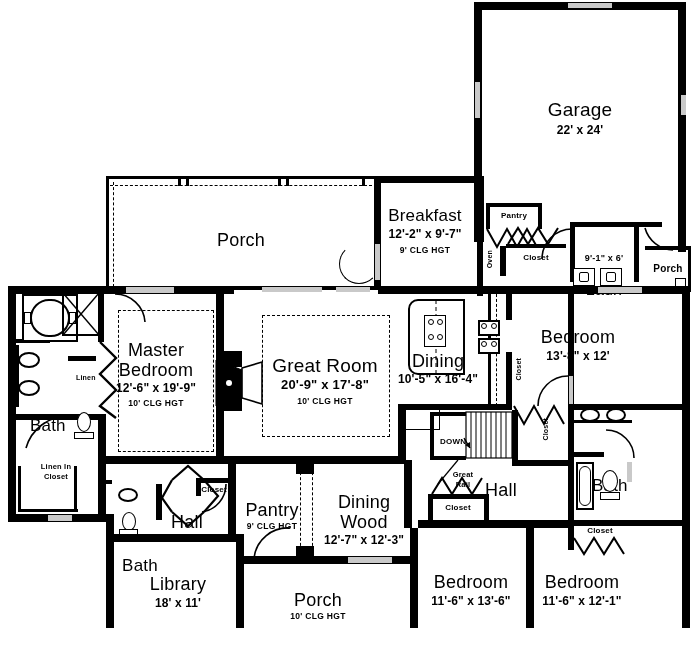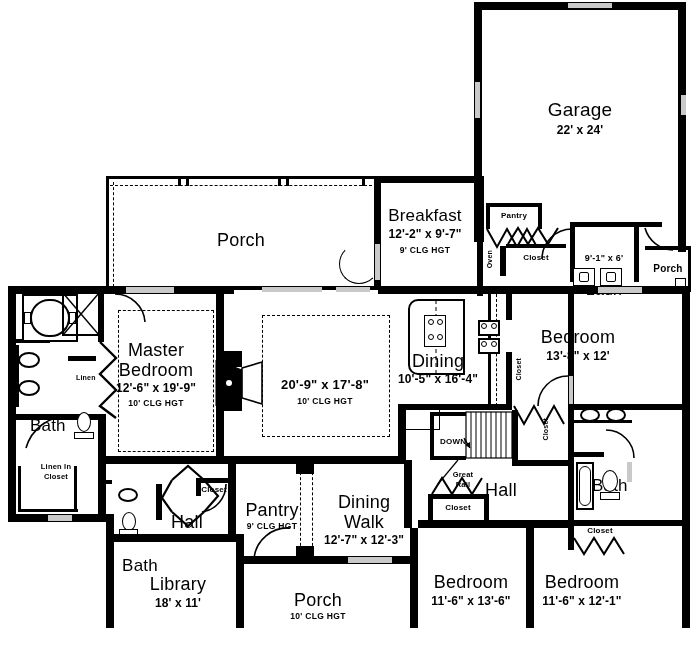--- a/index.html
+++ b/index.html
@@ -182,20 +182,21 @@
 
   <div class="wall" style="left:216px;top:351px;width:26px;height:16px;"></div>
   <div class="wall" style="left:216px;top:395px;width:26px;height:16px;"></div>
   <svg style="left:216px;top:360px;width:48px;height:46px;">
     <polygon points="0,0 26,10 26,36 0,46" fill="#000" stroke="#000" stroke-width="1"></polygon>
     <polygon points="26,8 46,2 46,44 26,38" fill="#fff" stroke="#000" stroke-width="1.6"></polygon>
     <circle cx="13" cy="23" r="3" fill="#fff"></circle>
   </svg>
 
   <div class="dash" style="left:262px;top:315px;width:128px;height:122px;"></div>
+  <div class="lbl name ctr" style="left:325px;top:355px;font-size:19px;">Great Room</div>
   <div class="lbl dim-lg ctr" style="left:325px;top:378px;">20'-9" x 17'-8"</div>
   <div class="lbl clg ctr" style="left:325px;top:397px;">10' CLG HGT</div>
   <div class="wall" style="left:224px;top:456px;width:180px;height:8px;"></div>
   <div class="wall" style="left:296px;top:460px;width:16px;height:14px;"></div>
 
   <svg style="left:408px;top:298px;width:58px;height:78px;">
     <path d="M10,2 L56,2 L56,76 L10,76 A9,9 0 0 1 1,67 L1,11 A9,9 0 0 1 10,2 Z" fill="#fff" stroke="#000" stroke-width="2"></path>
     <line x1="28" y1="2" x2="28" y2="76" stroke="#000" stroke-width="1" stroke-dasharray="4,3"></line>
   </svg>
   <div class="fix" style="left:424px;top:315px;width:22px;height:32px;"></div>
@@ -340,21 +341,21 @@
   <div class="lbl clg ctr" style="left:272px;top:522px;">9' CLG HGT</div>
   <div class="dashline-v" style="left:300px;top:462px;height:94px;"></div>
   <div class="dashline-v" style="left:312px;top:462px;height:94px;"></div>
   <div class="wall" style="left:296px;top:458px;width:18px;height:16px;"></div>
   <div class="wall" style="left:296px;top:546px;width:18px;height:14px;"></div>
   <svg style="left:250px;top:528px;width:46px;height:32px;">
     <path d="M4,30 A34,34 0 0 1 40,0" fill="none" stroke="#000" stroke-width="1.6"></path>
   </svg>
 
   <div class="lbl name ctr" style="left:364px;top:492px;font-size:18px;">Dining</div>
-  <div class="lbl name ctr" style="left:364px;top:512px;font-size:18px;">Walk</div>
+  <div class="lbl name ctr" style="left:364px;top:512px;font-size:18px;">Wood</div>
   <div class="lbl dim ctr" style="left:364px;top:534px;">12'-7" x 12'-3"</div>
   <div class="wall" style="left:240px;top:556px;width:178px;height:8px;"></div>
   <div class="sill" style="left:348px;top:557px;width:44px;height:6px;"></div>
 
   <div class="lbl name ctr" style="left:178px;top:574px;font-size:18px;">Library</div>
   <div class="lbl dim ctr" style="left:178px;top:597px;">18' x 11'</div>
   <div class="wall" style="left:236px;top:534px;width:8px;height:122px;"></div>
   <div class="wall" style="left:150px;top:648px;width:6px;height:14px;"></div>
   <div class="wall" style="left:226px;top:648px;width:6px;height:14px;"></div>
   <div class="wall" style="left:150px;top:656px;width:82px;height:6px;"></div>

